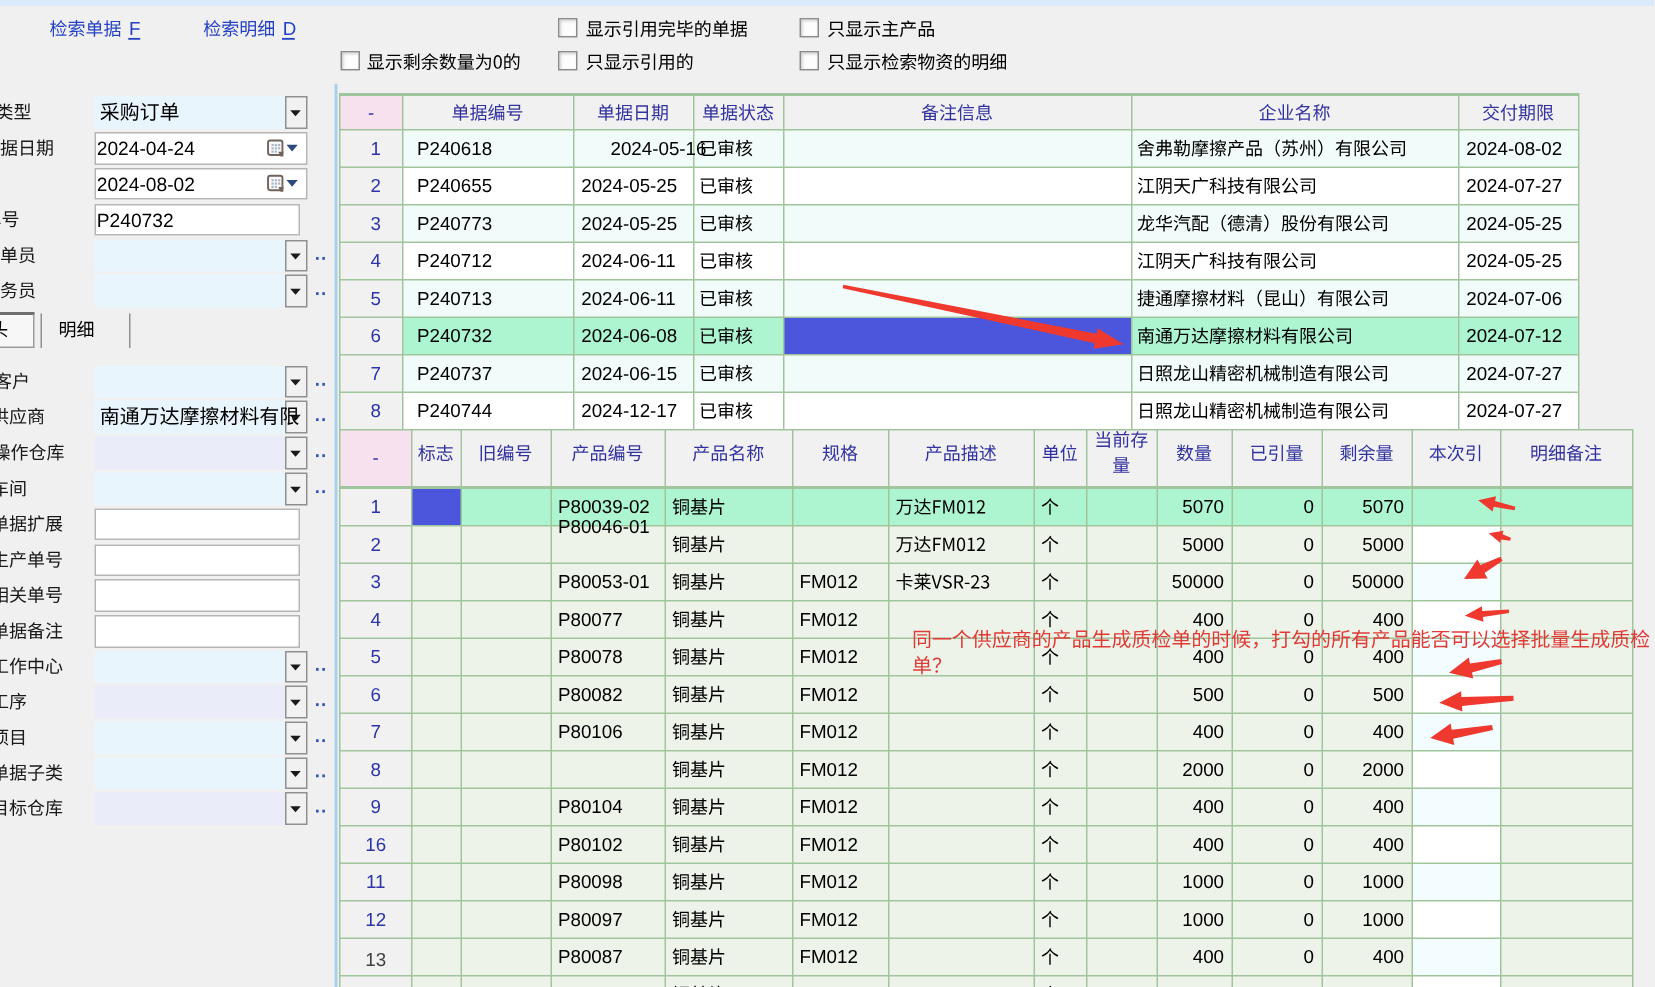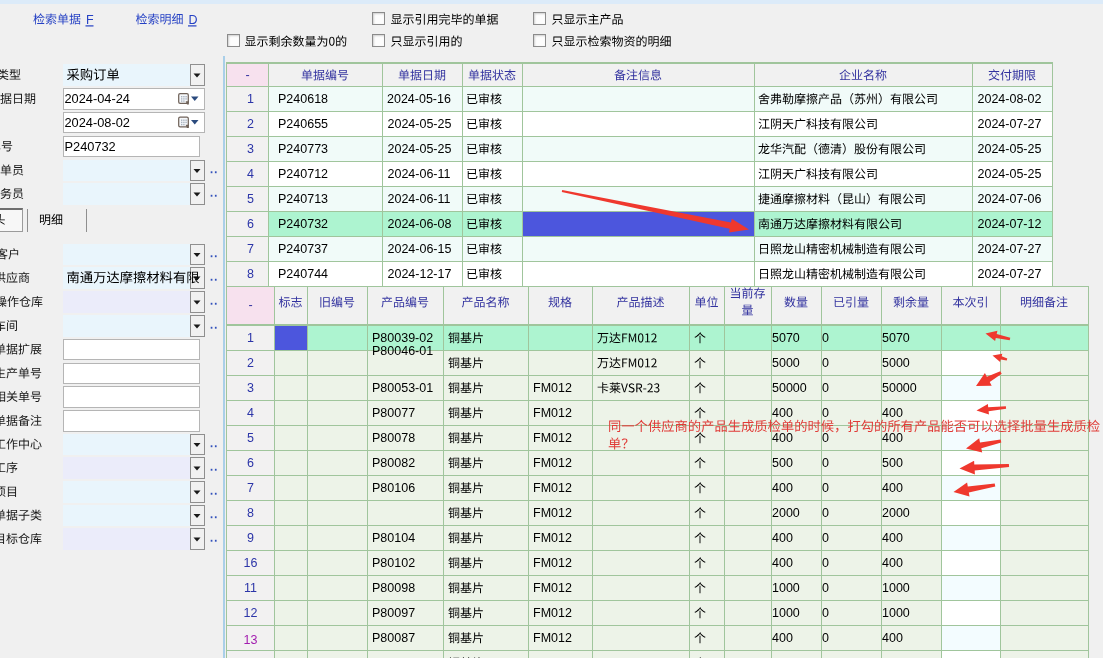--- a/index.html
+++ b/index.html
@@ -1,18 +1,18 @@
 <!DOCTYPE html>
 <html><head><meta charset="utf-8"><style>html,body{margin:0;padding:0}
 body{width:1103px;height:658px;overflow:hidden;background:#f0f0f0;font-family:"Liberation Sans",sans-serif}
 #pg{position:relative;width:1103px;height:658px;overflow:hidden}
 #pg>div{position:absolute}
 #ov{position:absolute;left:0;top:0;z-index:50}
 .lt,.rt,.ct{font-size:12.5px;color:#000;white-space:nowrap;overflow:hidden}
-.rt{text-align:left}
+.rt{text-align:right}
 .ct{text-align:center}
 </style></head><body>
 <div id="pg">
     <div style="left:0px;top:0px;width:1103px;height:4px;background:#dcebf9;"></div>
     <div style="left:223px;top:56px;width:2px;height:602px;background:#a9cfe9;"></div>
     <div style="left:372px;top:12px;width:13px;height:13px;background:#fdfdfd;border:1px solid #8b8b8b;box-sizing:border-box;box-shadow:inset 1px 1px 2px rgba(120,120,120,.35);"></div>
     <div style="left:533px;top:12px;width:13px;height:13px;background:#fdfdfd;border:1px solid #8b8b8b;box-sizing:border-box;box-shadow:inset 1px 1px 2px rgba(120,120,120,.35);"></div>
     <div style="left:227px;top:34px;width:13px;height:13px;background:#fdfdfd;border:1px solid #8b8b8b;box-sizing:border-box;box-shadow:inset 1px 1px 2px rgba(120,120,120,.35);"></div>
     <div style="left:372px;top:34px;width:13px;height:13px;background:#fdfdfd;border:1px solid #8b8b8b;box-sizing:border-box;box-shadow:inset 1px 1px 2px rgba(120,120,120,.35);"></div>
     <div style="left:533px;top:34px;width:13px;height:13px;background:#fdfdfd;border:1px solid #8b8b8b;box-sizing:border-box;box-shadow:inset 1px 1px 2px rgba(120,120,120,.35);"></div>
@@ -64,21 +64,21 @@
     <div style="left:973px;top:64px;width:79px;height:22px;background:#f1f1f1;"></div>
     <div style="left:227px;top:87px;width:41px;height:24px;background:#f2f1f1;"></div>
     <div style="left:269px;top:87px;width:113px;height:24px;background:#f1fbf9;"></div>
     <div style="left:383px;top:87px;width:79px;height:24px;background:#f1fbf9;"></div>
     <div style="left:463px;top:87px;width:59px;height:24px;background:#f1fbf9;"></div>
     <div style="left:523px;top:87px;width:231px;height:24px;background:#f1fbf9;"></div>
     <div style="left:755px;top:87px;width:217px;height:24px;background:#f1fbf9;"></div>
     <div style="left:973px;top:87px;width:79px;height:24px;background:#f1fbf9;"></div>
     <div class="ct" style="left:230px;top:87px;width:41px;height:24px;line-height:24px;color:#2c35a8">1</div>
     <div class="lt" style="left:278px;top:87px;width:100px;height:24px;line-height:24px">P240618</div>
-    <div class="lt" style="left:387px;top:87px;width:76px;height:24px;line-height:24px">2024-05-16</div>
+    <div class="lt" style="left:407px;top:87px;width:76px;height:24px;line-height:24px">2024-05-16</div>
     <div class="lt" style="left:977.5px;top:87px;width:76px;height:24px;line-height:24px">2024-08-02</div>
     <div style="left:227px;top:112px;width:41px;height:24px;background:#f2f1f1;"></div>
     <div style="left:269px;top:112px;width:113px;height:24px;background:#fff;"></div>
     <div style="left:383px;top:112px;width:79px;height:24px;background:#fff;"></div>
     <div style="left:463px;top:112px;width:59px;height:24px;background:#fff;"></div>
     <div style="left:523px;top:112px;width:231px;height:24px;background:#fff;"></div>
     <div style="left:755px;top:112px;width:217px;height:24px;background:#fff;"></div>
     <div style="left:973px;top:112px;width:79px;height:24px;background:#fff;"></div>
     <div class="ct" style="left:230px;top:112px;width:41px;height:24px;line-height:24px;color:#2c35a8">2</div>
     <div class="lt" style="left:278px;top:112px;width:100px;height:24px;line-height:24px">P240655</div>
@@ -411,21 +411,21 @@
     <div style="left:444px;top:626px;width:84px;height:24px;background:#edf3e8;"></div>
     <div style="left:529px;top:626px;width:63px;height:24px;background:#edf3e8;"></div>
     <div style="left:593px;top:626px;width:96px;height:24px;background:#edf3e8;"></div>
     <div style="left:690px;top:626px;width:34px;height:24px;background:#edf3e8;"></div>
     <div style="left:725px;top:626px;width:46px;height:24px;background:#edf3e8;"></div>
     <div style="left:772px;top:626px;width:49px;height:24px;background:#edf3e8;"></div>
     <div style="left:822px;top:626px;width:59px;height:24px;background:#edf3e8;"></div>
     <div style="left:882px;top:626px;width:59px;height:24px;background:#edf3e8;"></div>
     <div style="left:942px;top:626px;width:58px;height:24px;background:#f3fcff;"></div>
     <div style="left:1001px;top:626px;width:87px;height:24px;background:#edf3e8;"></div>
-    <div class="ct" style="left:227px;top:628px;width:47px;height:24px;line-height:24px;color:#a21caf">13</div>
+    <div class="ct" style="left:227px;top:628px;width:47px;height:24px;line-height:24px;color:#404040">13</div>
     <div class="lt" style="left:372px;top:626px;width:80px;height:24px;line-height:24px">P80087</div>
     <div class="lt" style="left:533px;top:626px;width:60px;height:24px;line-height:24px">FM012</div>
     <div class="rt" style="left:772px;top:626px;width:44px;height:24px;line-height:24px">400</div>
     <div class="rt" style="left:822px;top:626px;width:54px;height:24px;line-height:24px">0</div>
     <div class="rt" style="left:882px;top:626px;width:54px;height:24px;line-height:24px">400</div>
     <div style="left:227px;top:651px;width:47px;height:7px;background:#f2f1f1;"></div>
     <div style="left:275px;top:651px;width:32px;height:7px;background:#edf3e8;"></div>
     <div style="left:308px;top:651px;width:59px;height:7px;background:#edf3e8;"></div>
     <div style="left:368px;top:651px;width:75px;height:7px;background:#edf3e8;"></div>
     <div style="left:444px;top:651px;width:84px;height:7px;background:#edf3e8;"></div>

